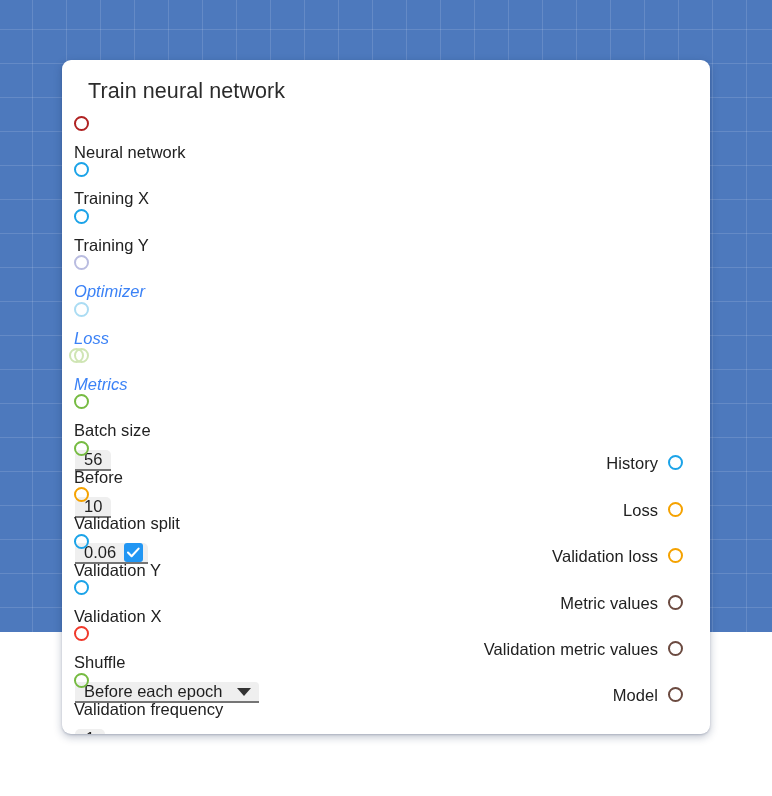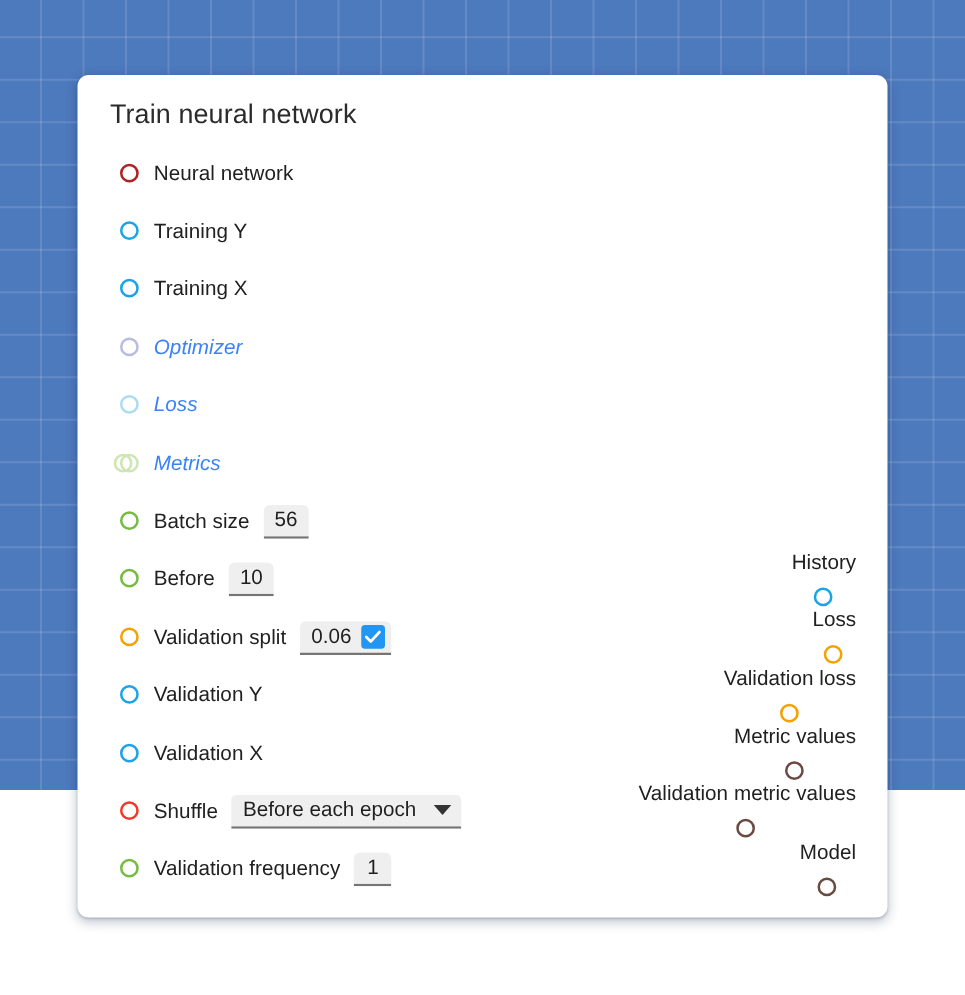--- a/index.html
+++ b/index.html
@@ -58,39 +58,40 @@
     width: 648px;
   }
   .row {
     position: relative;
     height: 46.4px;
   }
 
   
   .in-side {
     position: absolute;
-    left: 34px;
+    left: 12px;
     top: 0;
     height: 46.4px;
     display: flex;
-    align-items: center;
+    align-items: flex-start;
     gap: 10px;
     white-space: nowrap;
+    flex-direction: column;
   }
   
   .out-side {
     position: absolute;
     right: 25px;
     top: 0;
     height: 46.4px;
     display: flex;
     align-items: center;
     gap: 10px;
     white-space: nowrap;
-    flex-direction: column;
+    flex-direction: row;
   }
 
   .port {
     position: relative;
     width: 17px;
     height: 17px;
     flex: 0 0 auto;
   }
   .port .ring {
     position: absolute;
@@ -167,29 +168,29 @@
               <span class="ring" style="border-color: rgb(176, 34, 34);"></span>
             </span>
             <span class="plabel">Neural network</span>
           </div>
         </div>
         <div class="row">
           <div class="in-side">
             <span class="port">
               <span class="ring" style="border-color: rgb(27, 163, 232);"></span>
             </span>
+            <span class="plabel">Training X</span>
+          </div>
+        </div>
+        <div class="row">
+          <div class="in-side">
+            <span class="port">
+              <span class="ring" style="border-color: rgb(27, 163, 232);"></span>
+            </span>
             <span class="plabel">Training Y</span>
-          </div>
-        </div>
-        <div class="row">
-          <div class="in-side">
-            <span class="port">
-              <span class="ring" style="border-color: rgb(27, 163, 232);"></span>
-            </span>
-            <span class="plabel">Training X</span>
           </div>
         </div>
         <div class="row">
           <div class="in-side">
             <span class="port">
               <span class="ring" style="border-color: rgb(185, 188, 224);"></span>
             </span>
             <span class="plabel faded">Optimizer</span>
           </div>
         </div>

